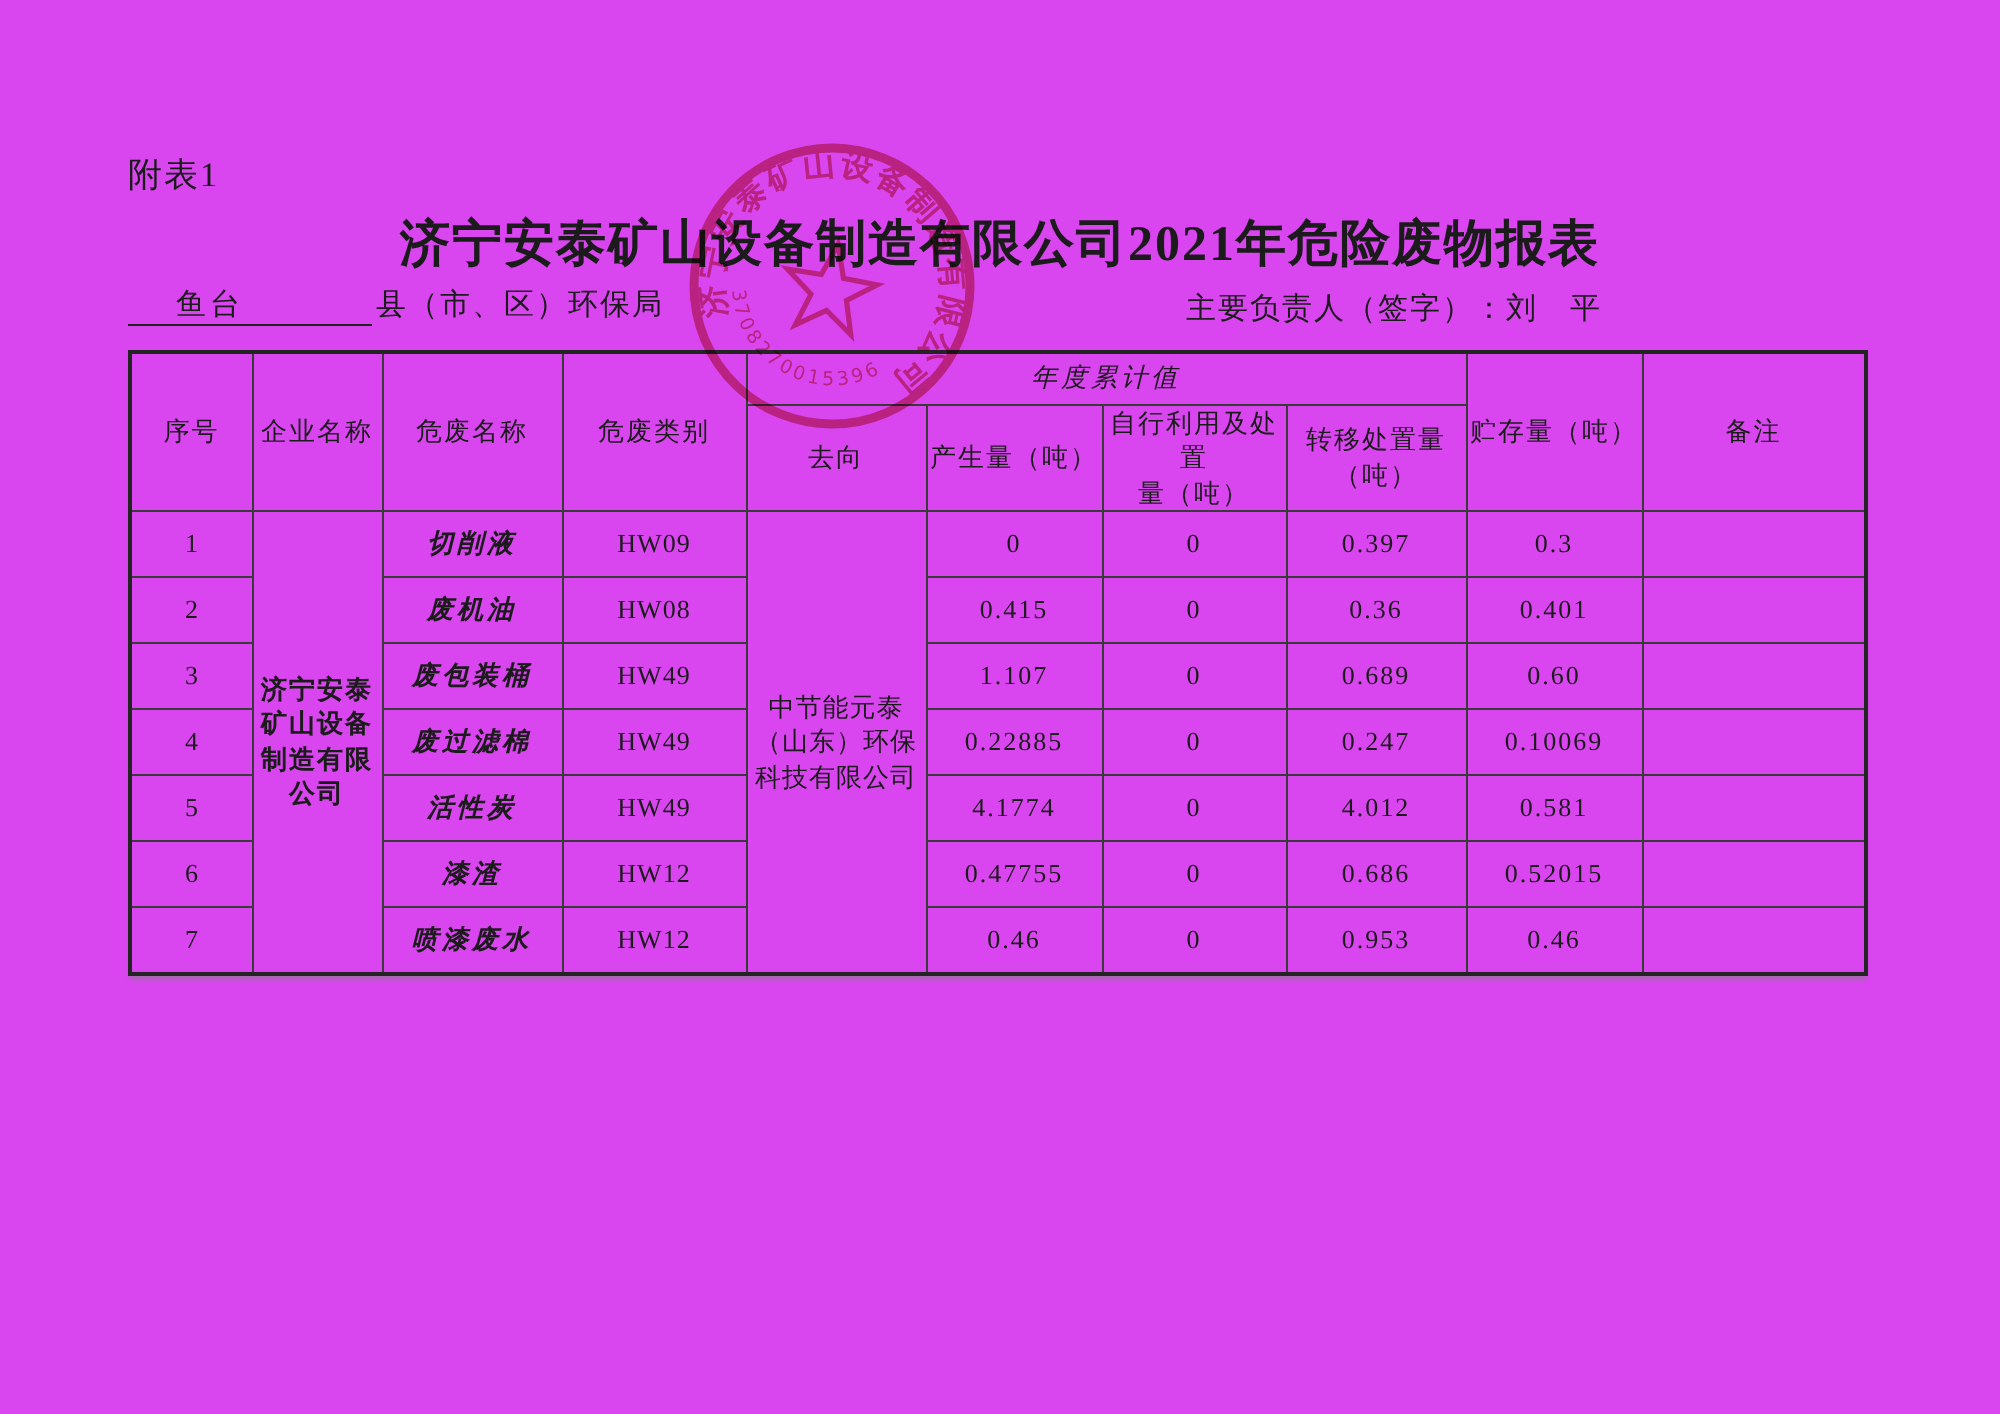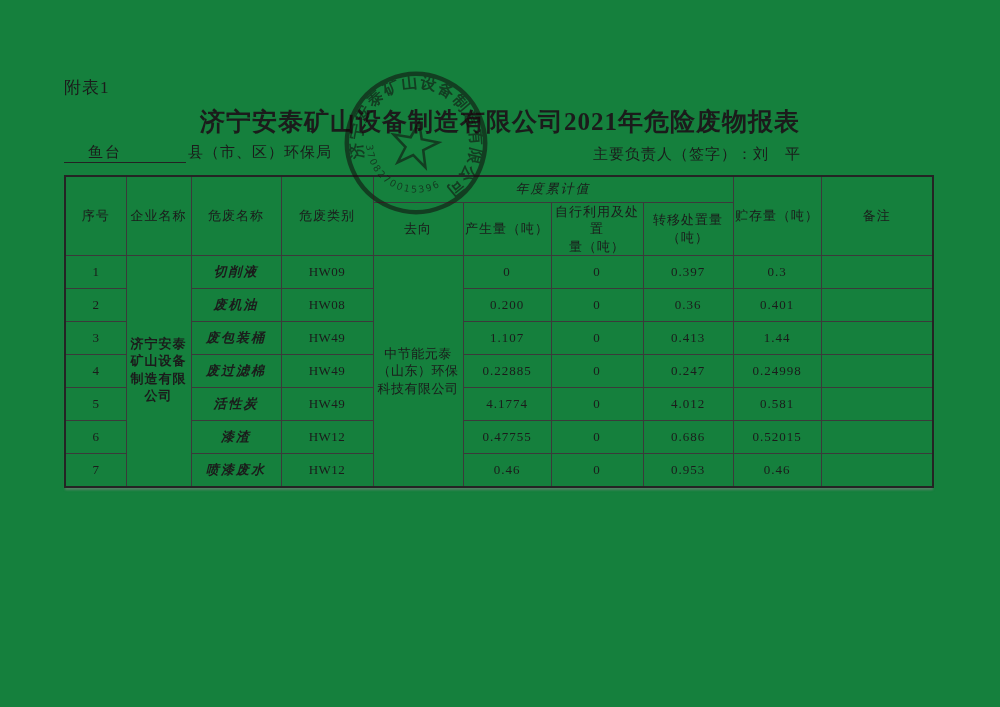--- a/index.html
+++ b/index.html
@@ -5,21 +5,21 @@
   * { margin:0; padding:0; box-sizing:border-box; }
   html,body { width:1000px; height:707px; }
   body {
     font-family: "Liberation Serif", "DejaVu Serif", serif;
     background:#ffffff;
     color:#1b1b1b;
     position:relative;
   }
   .page {
     position:absolute; left:0; top:0; width:1000px; height:707px;
-    background:#15803d;
+    background:#d946ef;
     overflow:hidden;
   }
   .annex {
     position:absolute; left:64px; top:76px;
     font-size:17px; letter-spacing:1px;
   }
   .title {
     position:absolute; left:0; top:105px; width:1000px;
     text-align:center; font-size:25px; font-weight:bold;
     letter-spacing:1px; z-index:1;
@@ -50,21 +50,21 @@
   tr.h1 { height:26px; }
   tr.h2 { height:30px; }
   tr.data { height:33px; }
   td.hdr { font-size:13.5px; letter-spacing:1px; }
   td.annual { font-size:14px; letter-spacing:2px;font-style:italic; }
   td.wrap { white-space:pre-line; }
   td.seq { font-size:14px; }
   td.wname { font-size:15px; font-weight:bold; letter-spacing:2px;font-style:italic; }
   td.wcat { font-size:13.5px; letter-spacing:0.5px;font-family:Liberation Serif, serif; }
   td.num { font-size:14px; letter-spacing:1px; }
-  td.company { font-size:14.5px; font-weight:bold; letter-spacing:1px; line-height:1.45;font-family:Liberation Mono, monospace; }
+  td.company { font-size:14.5px; font-weight:bold; letter-spacing:1px; line-height:1.45; }
   td.dest { font-size:14px; letter-spacing:0.5px; line-height:1.6; }
 
   .stamp {
     position:absolute; left:341px; top:68px; width:150px; height:150px;
     z-index:2; mix-blend-mode:multiply; pointer-events:none;
   }
 </style>
 </head>
 <body>
 
@@ -126,44 +126,44 @@
       <td class="num">0</td>
       <td class="num">0</td>
       <td class="num">0.397</td>
       <td class="num">0.3</td>
       <td class="num"></td>
     </tr>
     <tr class="data">
       <td class="seq">2</td>
       <td class="wname">废机油</td>
       <td class="wcat">HW08</td>
-      <td class="num">0.200</td>
+      <td class="num">0.415</td>
       <td class="num">0</td>
       <td class="num">0.36</td>
       <td class="num">0.401</td>
       <td class="num"></td>
     </tr>
     <tr class="data">
       <td class="seq">3</td>
       <td class="wname">废包装桶</td>
       <td class="wcat">HW49</td>
       <td class="num">1.107</td>
       <td class="num">0</td>
-      <td class="num">0.413</td>
-      <td class="num">1.44</td>
+      <td class="num">0.689</td>
+      <td class="num">0.60</td>
       <td class="num"></td>
     </tr>
     <tr class="data">
       <td class="seq">4</td>
       <td class="wname">废过滤棉</td>
       <td class="wcat">HW49</td>
       <td class="num">0.22885</td>
       <td class="num">0</td>
       <td class="num">0.247</td>
-      <td class="num">0.24998</td>
+      <td class="num">0.10069</td>
       <td class="num"></td>
     </tr>
     <tr class="data">
       <td class="seq">5</td>
       <td class="wname">活性炭</td>
       <td class="wcat">HW49</td>
       <td class="num">4.1774</td>
       <td class="num">0</td>
       <td class="num">4.012</td>
       <td class="num">0.581</td>

